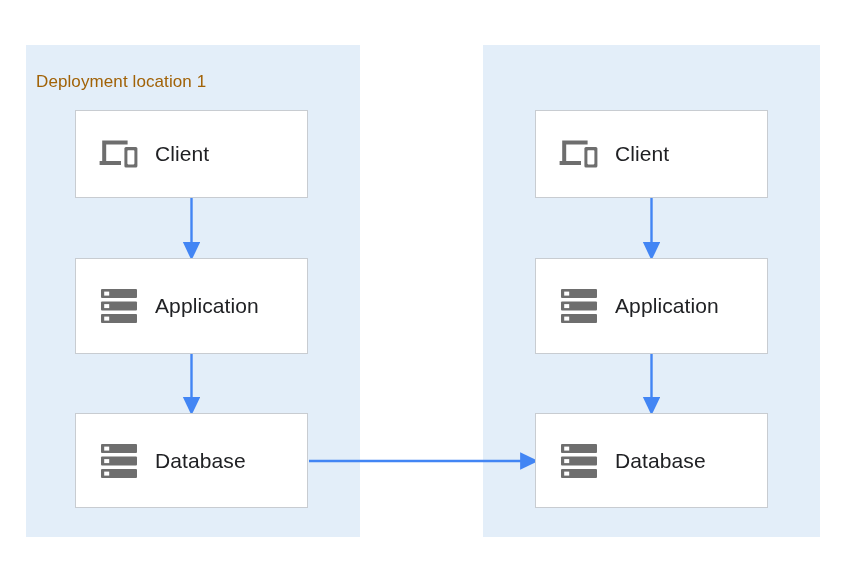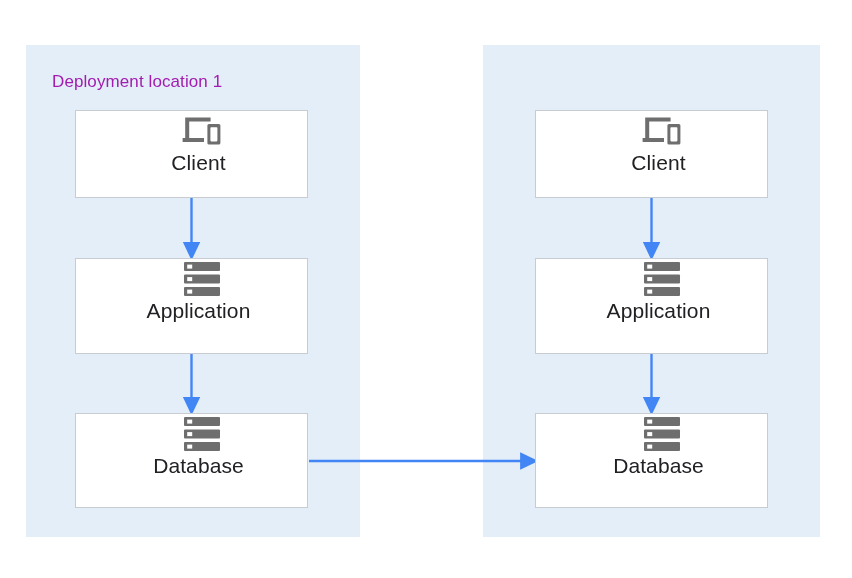--- a/index.html
+++ b/index.html
@@ -30,21 +30,20 @@
     line-height: 20px;
     letter-spacing: 0.1px;
     white-space: nowrap;
   }
   .node-box {
     position: absolute;
     box-sizing: border-box;
     background: #ffffff;
     border: 1px solid #c8ccd1;
     display: flex;
-    flex-direction: column;
     align-items: center;
     justify-content: flex-start;
   }
   .node-icon {
     flex: 0 0 auto;
     width: 44px;
     height: 40px;
     margin-left: 21px;
     display: flex;
     align-items: center;
@@ -67,21 +66,21 @@
     height: 578px;
     pointer-events: none;
   }
 </style>
 </head>
 <body>
 
 <div id="diagram-canvas">
 
   <div class="zone-panel" style="left:26px; top:45px; width:334px; height:492px; background:#e3eef9;"></div>
-  <div class="zone-title" style="left:52px; top:72px; color:#a21caf;">Deployment location 1</div>
+  <div class="zone-title" style="left:36px; top:72px; color:#a16207;">Deployment location 1</div>
 
   <div class="zone-panel" style="left:483px; top:45px; width:337px; height:492px; background:#e3eef9;"></div>
 
   <svg class="edge-layer" viewBox="0 0 852 578" width="852" height="578" xmlns="http://www.w3.org/2000/svg">
     <defs>
       <marker id="arrowhead-blue" markerWidth="10" markerHeight="10" refX="1.2" refY="3.6" orient="auto" markerUnits="strokeWidth">
         <path d="M 0 0 L 7.6 3.6 L 0 7.2 z" fill="#4285f4"></path>
       </marker>
     </defs>
 

